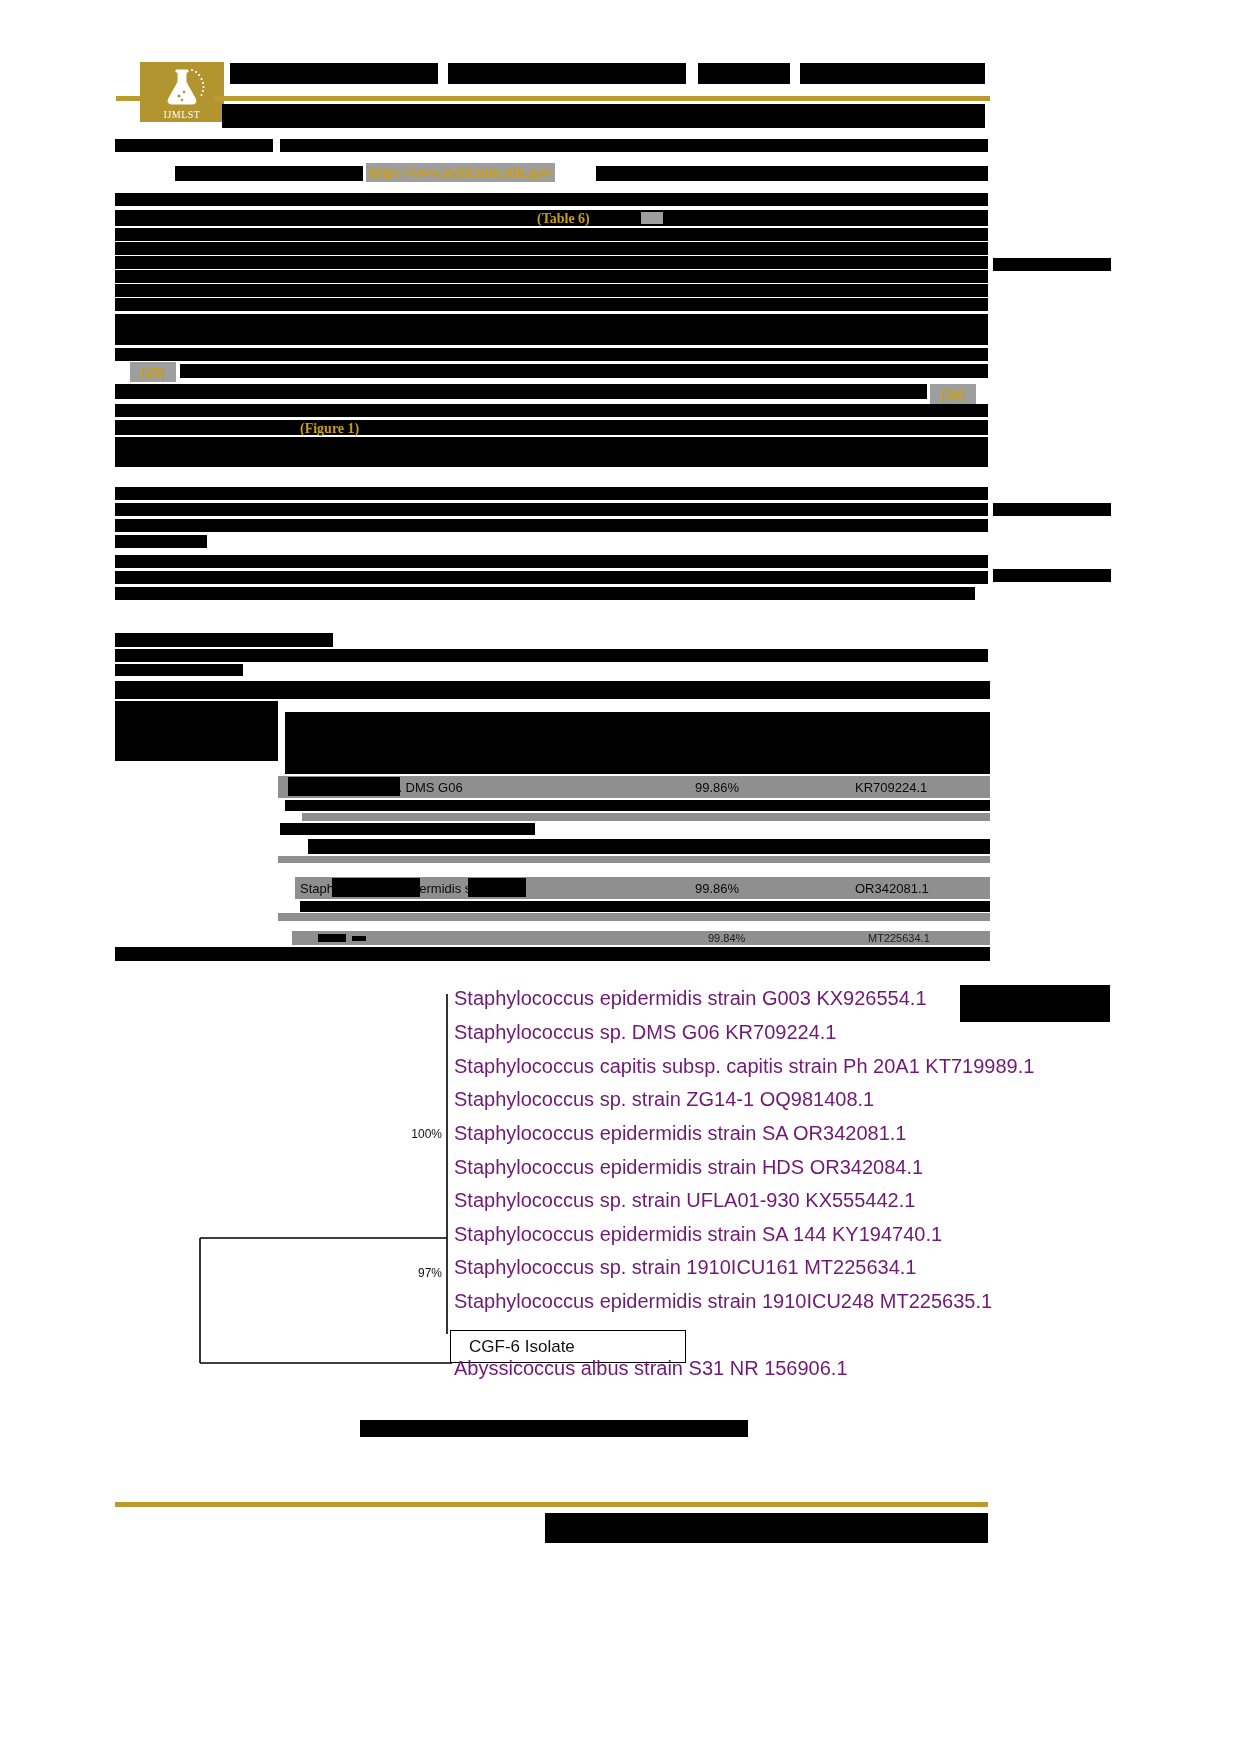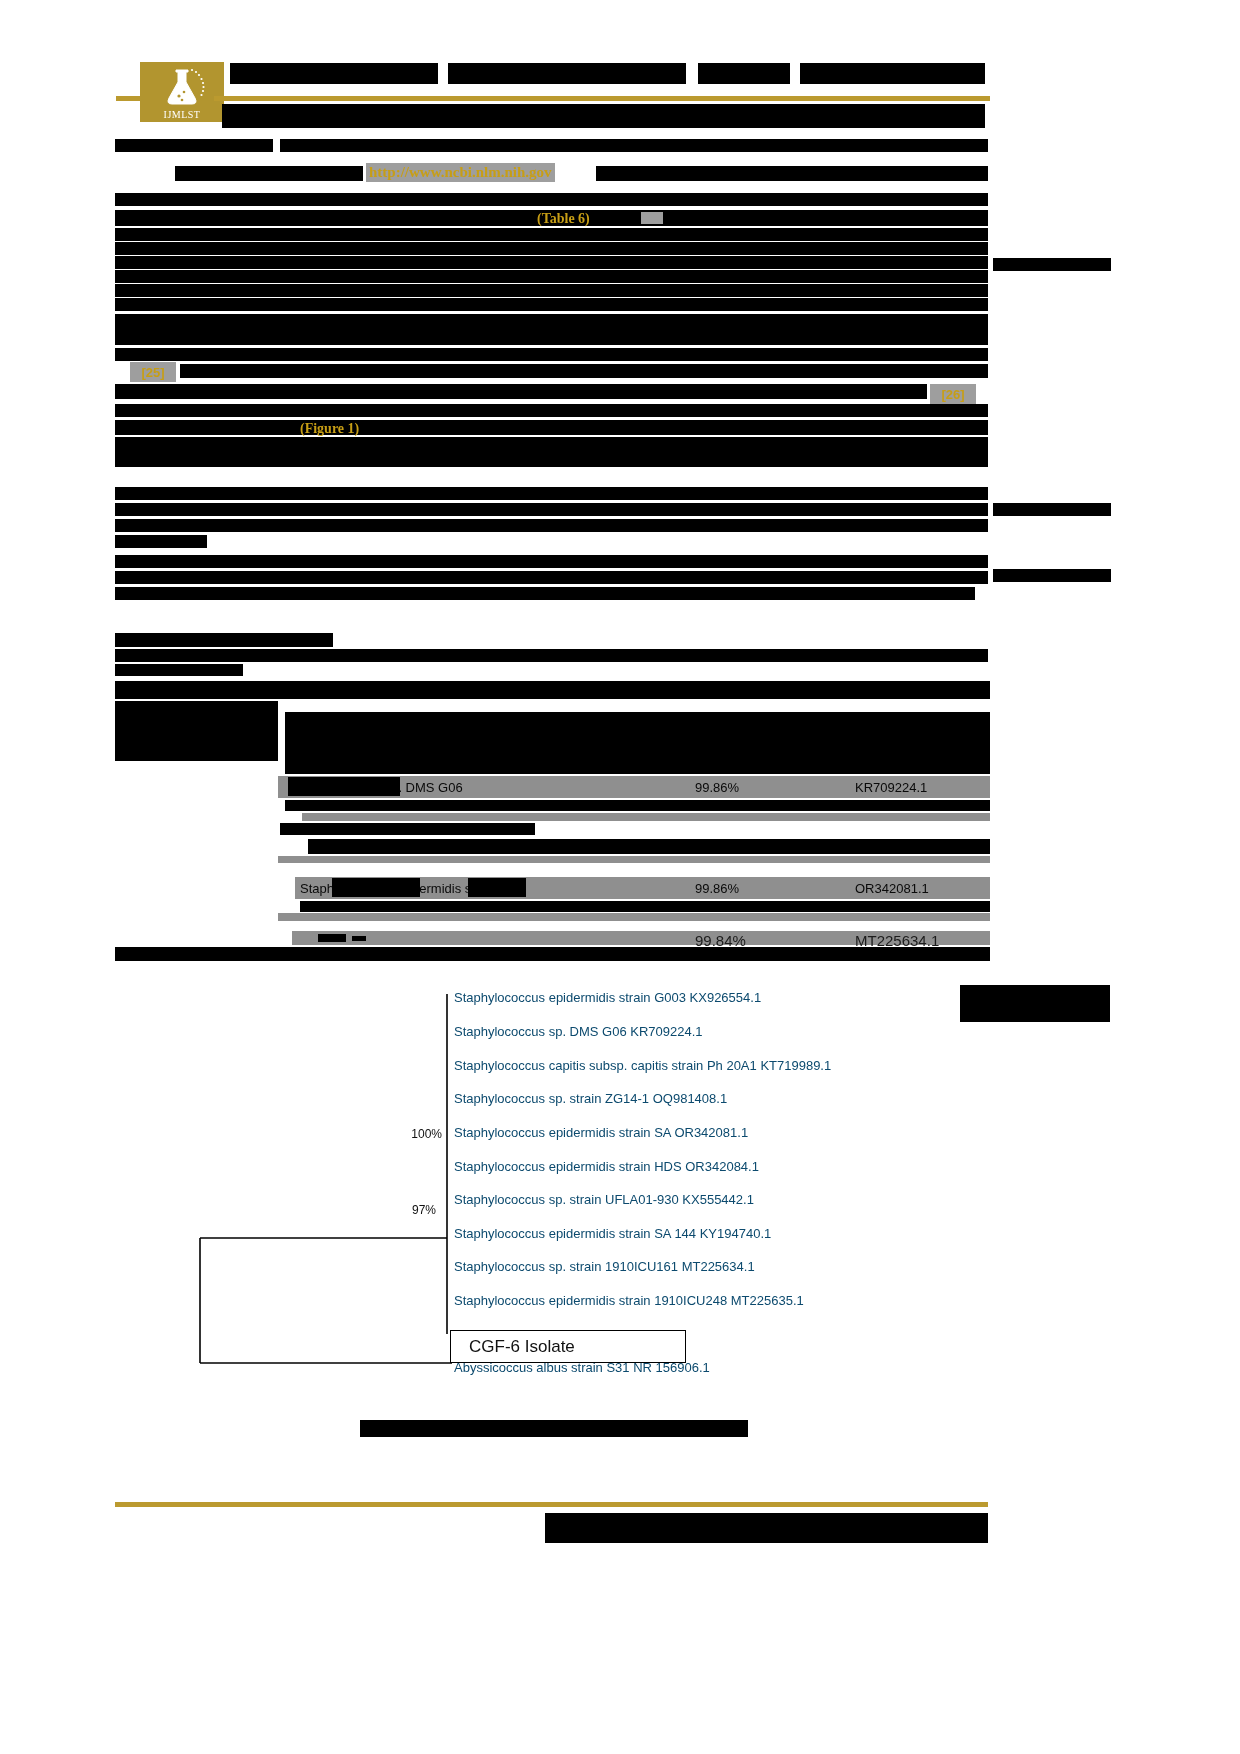--- a/index.html
+++ b/index.html
@@ -13,22 +13,22 @@
   .logo{position:absolute;left:140px;top:62px;width:84px;height:60px;background:#B2952F;
         display:flex;align-items:center;justify-content:center;}
   .ncbi{position:absolute;left:366px;top:163px;background:#9E9E9E;color:#C79E15;
         font-weight:bold;font-size:15px;line-height:19px;padding:0 3px;
         font-family:"Liberation Serif",serif;text-decoration:none;white-space:nowrap;}
   .goldref{position:absolute;color:#C79E15;font-weight:bold;font-size:14px;line-height:16px;
         font-family:"Liberation Serif",serif;white-space:nowrap;}
   .chip{position:absolute;background:#9E9E9E;color:#C79E15;font-weight:bold;font-size:13px;
         font-family:Liberation Sans, sans-serif;display:flex;align-items:center;justify-content:center;}
   .cell{position:absolute;font-size:13px;color:#0a0a0a;white-space:nowrap;}
-  .cell-sm{position:absolute;font-size:15px;color:#1c1c1c;white-space:nowrap;}
-  .taxon{position:absolute;left:454px;font-size:13px;line-height:18px;color:#0c4a6e;white-space:nowrap;}
+  .cell-sm{position:absolute;font-size:11px;color:#1c1c1c;white-space:nowrap;margin-left:13px;}
+  .taxon{position:absolute;left:454px;font-size:20px;line-height:18px;color:#701a75;white-space:nowrap;}
   .boot{position:absolute;font-size:12px;color:#111;white-space:nowrap;}
   .isolate-box{position:absolute;left:450px;top:1318px;width:216px;height:31px;
         border:1.6px solid #000;background:#fff;display:flex;align-items:center;
         padding-left:18px;font-size:17px;color:#111;margin-top:12px;}
   svg{display:block;}
 </style>
 </head>
 <body>
 
 <div class="page">
@@ -157,21 +157,21 @@
     <div class="rb" style="left:960px;top:985px;width:150px;height:37px"></div>
 
     <svg style="position:absolute;left:140px;top:980px" width="980" height="420">
       <path d="M307 14 V354" stroke="#000" stroke-width="1.6" fill="none"></path>
       <path d="M60 258 H307" stroke="#000" stroke-width="1.6" fill="none"></path>
       <path d="M60 258 V383" stroke="#000" stroke-width="1.6" fill="none"></path>
       <path d="M60 383 H312" stroke="#000" stroke-width="1.6" fill="none"></path>
     </svg>
 
     <div class="boot" style="left:400px;top:1127px;width:42px;text-align:right">100%</div>
-    <div class="boot" style="left:406px;top:1203px;width:36px;text-align:center">97%</div>
+    <div class="boot" style="left:406px;top:1266px;width:36px;text-align:right">97%</div>
 
     <div class="taxon" style="top:989px">Staphylococcus epidermidis strain G003 KX926554.1</div>
     <div class="taxon" style="top:1023px">Staphylococcus sp. DMS G06 KR709224.1</div>
     <div class="taxon" style="top:1057px">Staphylococcus capitis subsp. capitis strain Ph 20A1 KT719989.1</div>
     <div class="taxon" style="top:1090px">Staphylococcus sp. strain ZG14-1 OQ981408.1</div>
     <div class="taxon" style="top:1124px">Staphylococcus epidermidis strain SA OR342081.1</div>
     <div class="taxon" style="top:1158px">Staphylococcus epidermidis strain HDS OR342084.1</div>
     <div class="taxon" style="top:1191px">Staphylococcus sp. strain UFLA01-930 KX555442.1</div>
     <div class="taxon" style="top:1225px">Staphylococcus epidermidis strain SA 144 KY194740.1</div>
     <div class="taxon" style="top:1258px">Staphylococcus sp. strain 1910ICU161 MT225634.1</div>

